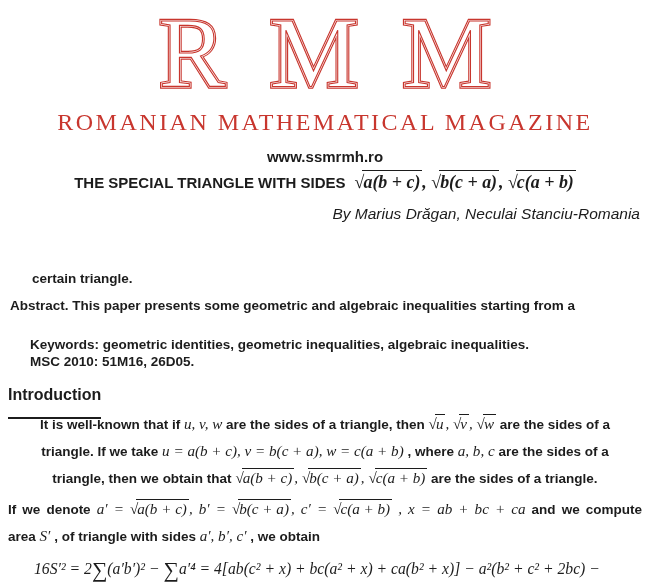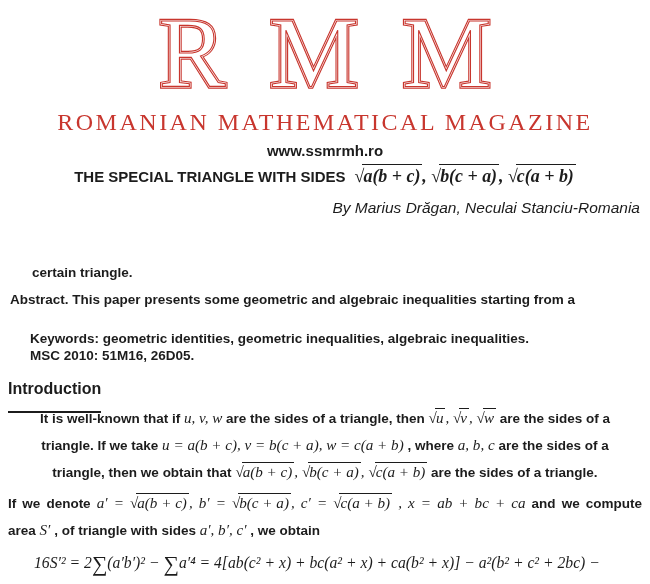--- a/index.html
+++ b/index.html
@@ -17,21 +17,21 @@
   }
   .layer-a{-webkit-text-stroke:4.5px #c8362e;color:#c8362e;}
   .layer-b{-webkit-text-stroke:2.2px #ffffff;color:#ffffff;}
   .layer-c{-webkit-text-stroke:1.1px #c8362e;color:transparent;}
   
   .mag-name{
     margin-top:14px;text-align:center;color:#c8362e;
     font-family:"Liberation Serif","DejaVu Serif",serif;
     font-size:24px;letter-spacing:2.5px;font-weight:400;line-height:28px;
   }
-  .website{margin-top:6px;text-align:center;font-size:15px;font-weight:700;line-height:18px;}
+  .website{margin-top:12px;text-align:center;font-size:15px;font-weight:700;line-height:18px;}
   
   .title-row{margin-top:3px;text-align:center;font-weight:700;font-size:15px;line-height:26px;}
   .title-math{margin-left:9px;font-size:16px;}
   .byline{margin-top:8px;text-align:right;padding-right:10px;font-style:italic;font-weight:400;font-size:15.5px;line-height:19px;}
   
   .abstract{margin-top:42px;padding:0 12px 0 10px;font-size:13.5px;font-weight:700;}
   .abstract .pline{line-height:22.5px;}
   .abstract .pline:first-child{text-indent:22px;}
   .keywords{margin-top:17px;padding-left:30px;font-size:13.5px;font-weight:700;line-height:17px;}
   .msc{padding-left:30px;font-size:13.5px;font-weight:700;line-height:17px;}

